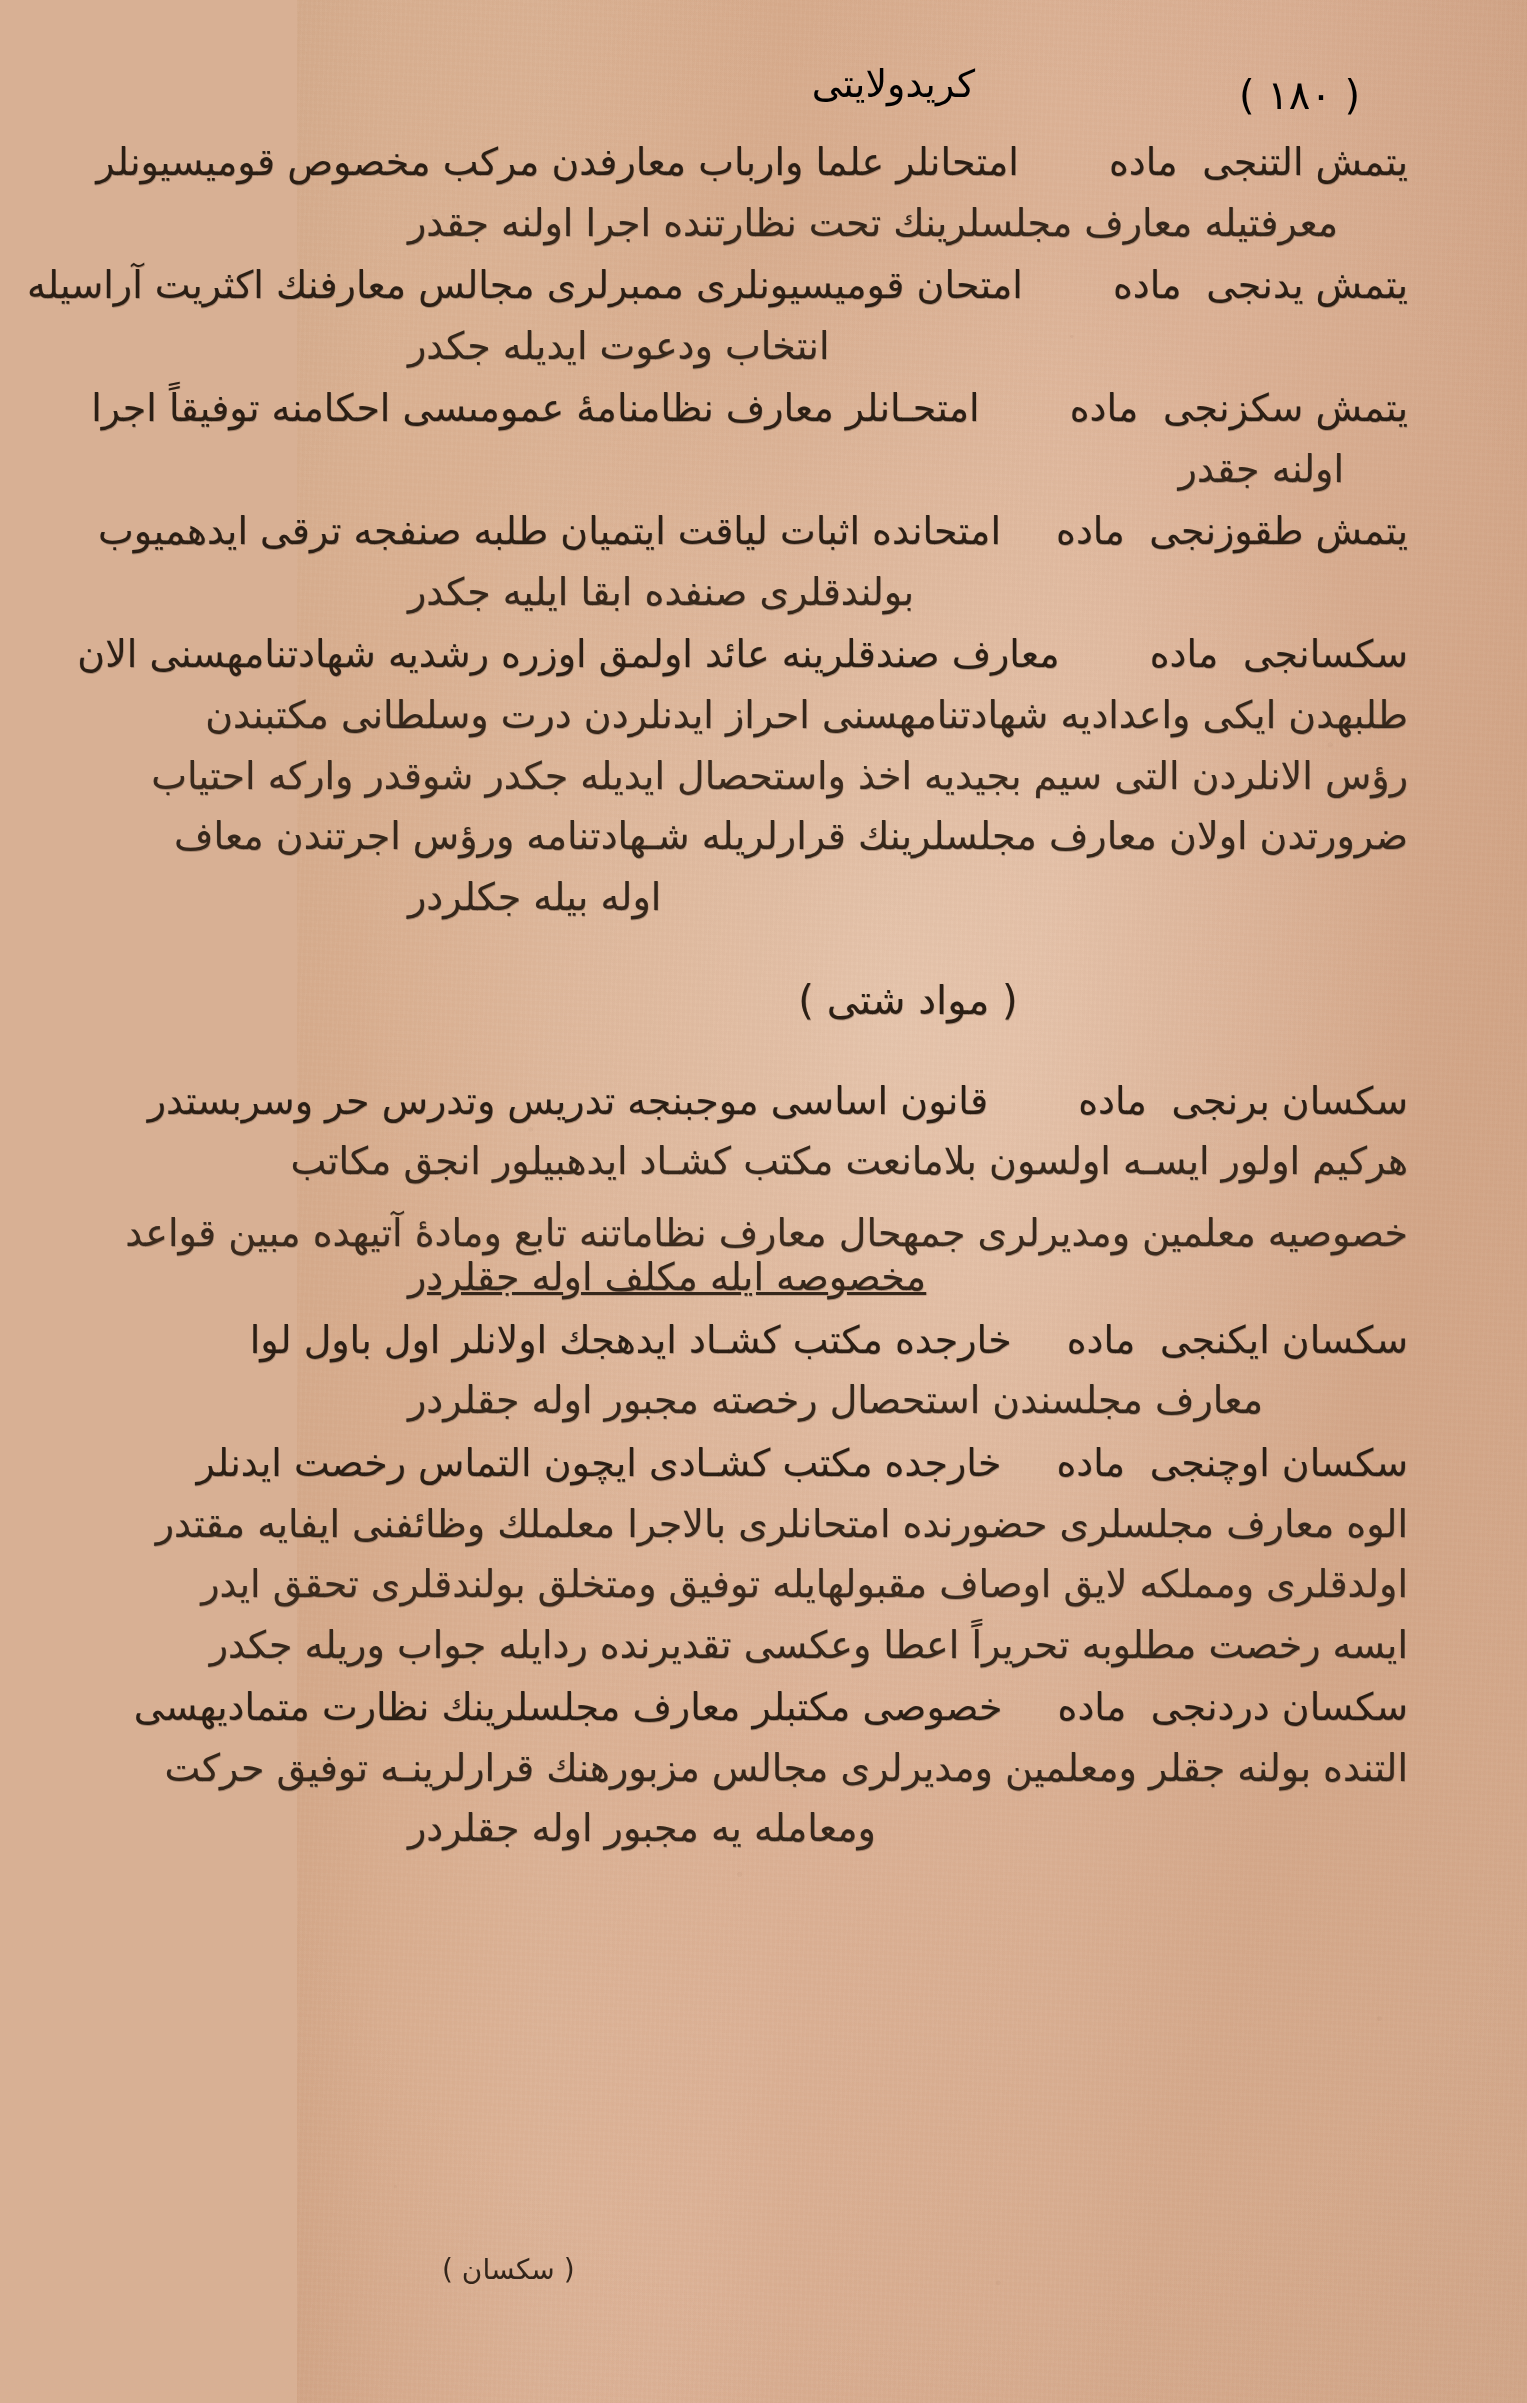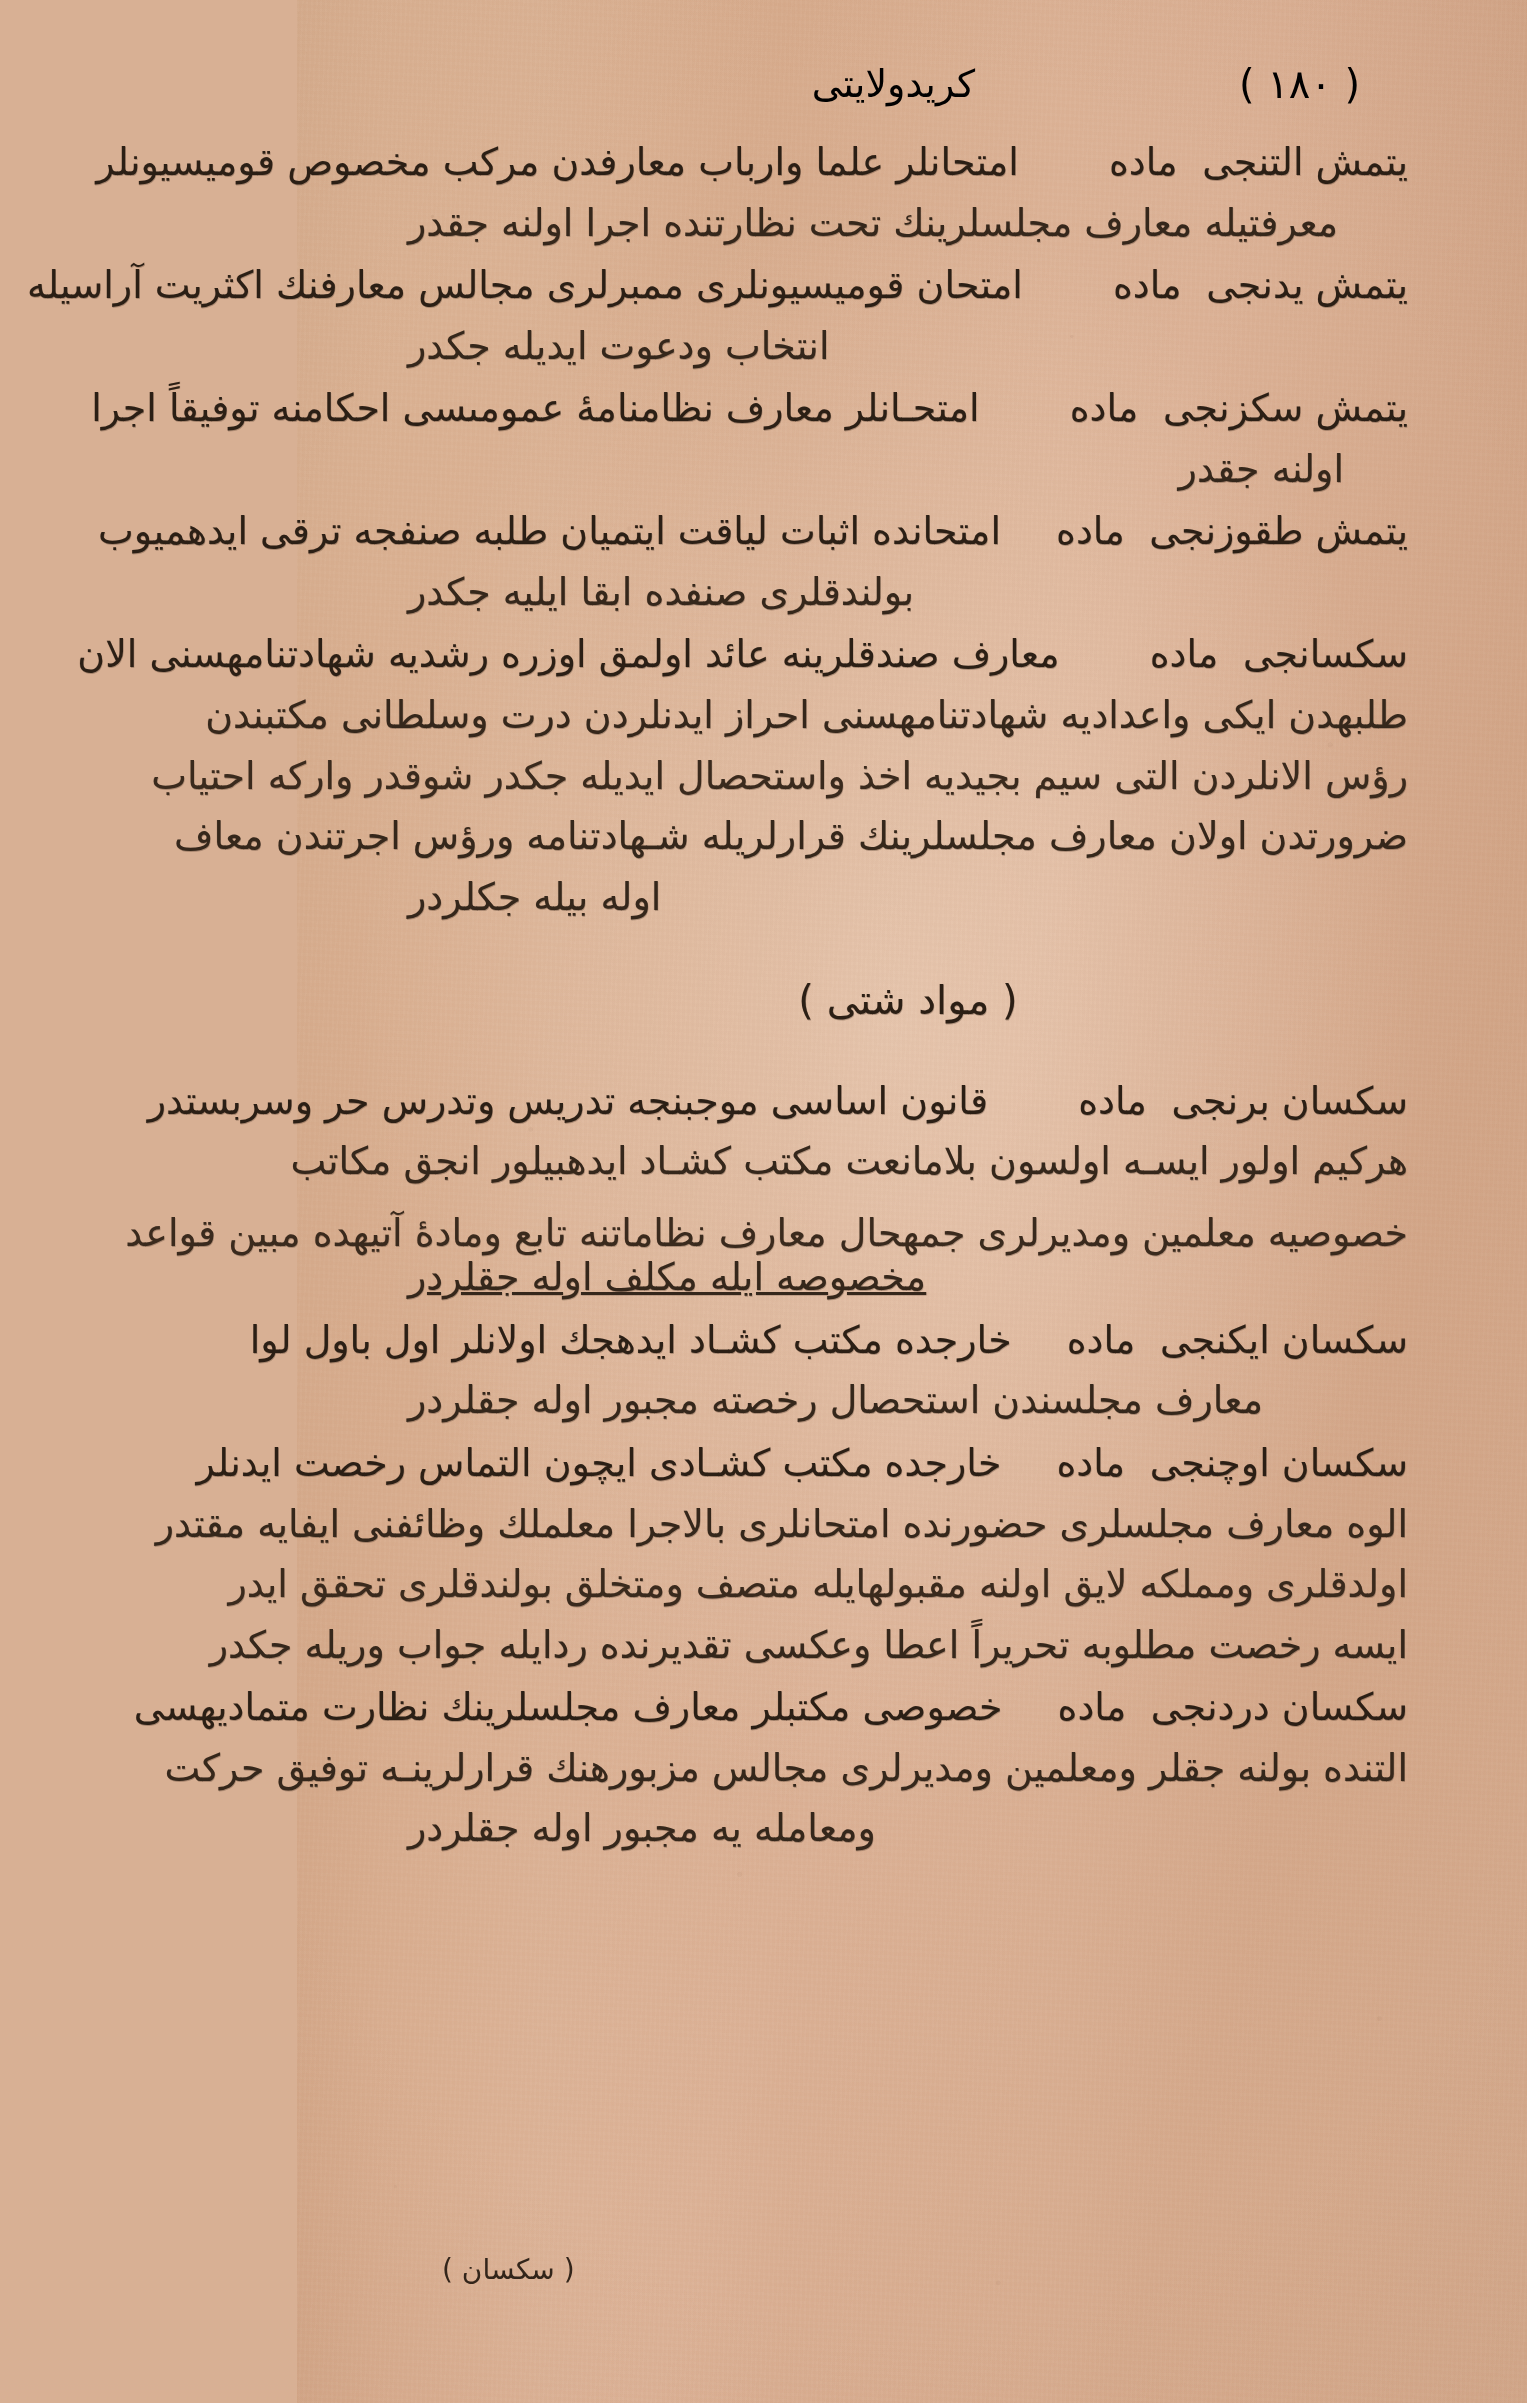--- a/index.html
+++ b/index.html
@@ -90,21 +90,21 @@
   }
   .running-title {
     position: absolute;
     right: 441px;
     top: 5.6px;
     font-size: 38px;
   }
   .folio {
     position: absolute;
     right: 56px;
-    top: 5px;
+    top: 16px;
     font-size: 40px;
     letter-spacing: 2.8px;
   }
 
   
   .ln {
     position: relative;
     display: block;
     font-size: 38px;
     line-height: 1.0;
@@ -230,21 +230,21 @@
         <span>معارف مجلسندن استحصال رخصته مجبور اوله جقلردر</span>
       </div>
 
       <div class="ln r ink-a" style="margin-top:24.5px;">
         <span class="art-no">سكسان اوچنجى</span><span class="gap-sm"></span><span>ماده</span><span class="gap-md"></span><span>خارجده مكتب كشـادى ايچون التماس رخصت ايدنلر</span>
       </div>
       <div class="ln r ink-b" style="margin-top:22.6px;">
         <span>الوه معارف مجلسلرى حضورنده امتحانلرى بالاجرا معلملك وظائفنى ايفايه مقتدر</span>
       </div>
       <div class="ln r ink-c" style="margin-top:22.6px;">
-        <span>اولدقلرى ومملكه لايق اولنه مقبولهايله متصف ومتخلق بولندقلرى تحقق ايدر</span>
+        <span>اولدقلرى ومملكه لايق اوصاف مقبولهايله توفيق ومتخلق بولندقلرى تحقق ايدر</span>
       </div>
       <div class="ln r ink-b" style="margin-top:22.6px;">
         <span>ايسه رخصت مطلوبه تحريراً اعطا وعكسى تقديرنده ردايله جواب وريله جكدر</span>
       </div>
 
       <div class="ln r ink-a" style="margin-top:24.5px;">
         <span class="art-no">سكسان دردنجى</span><span class="gap-sm"></span><span>ماده</span><span class="gap-md"></span><span>خصوصى مكتبلر معارف مجلسلرينك نظارت متماديهسى</span>
       </div>
       <div class="ln r ink-b" style="margin-top:22.6px;">
         <span>التنده بولنه جقلر ومعلمين ومديرلرى مجالس مزبورهنك قرارلرينـه توفيق حركت</span>

